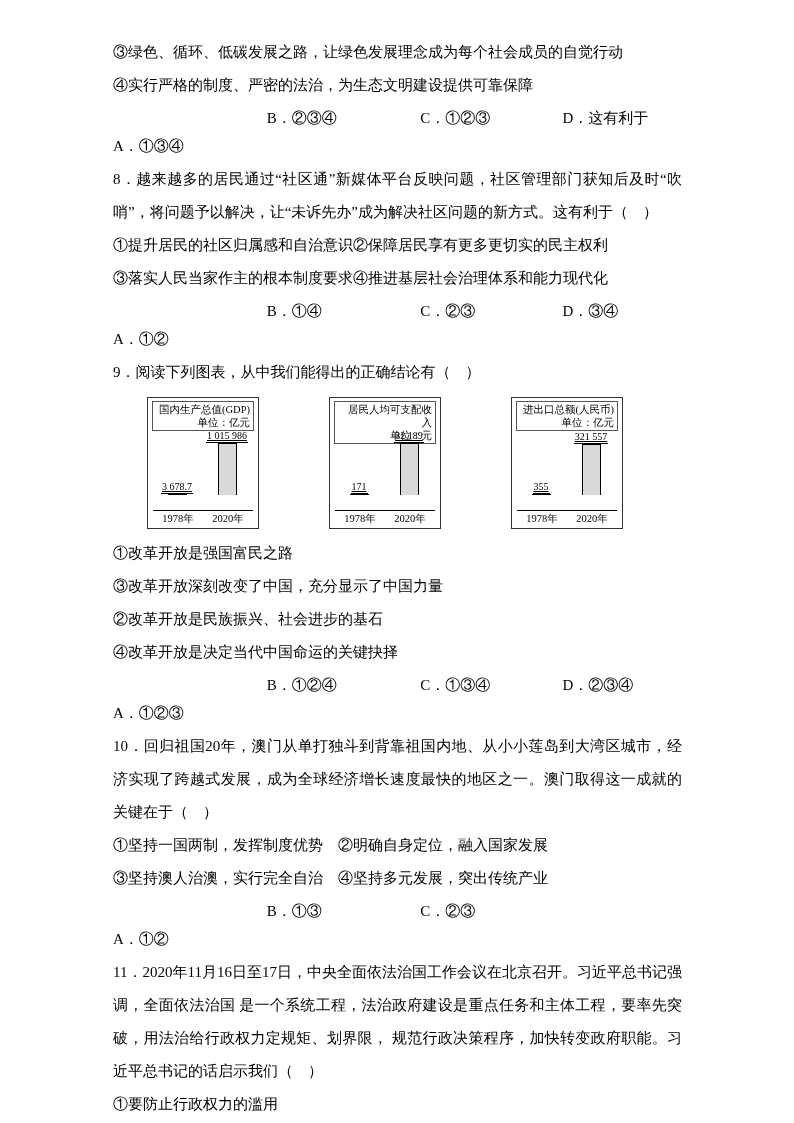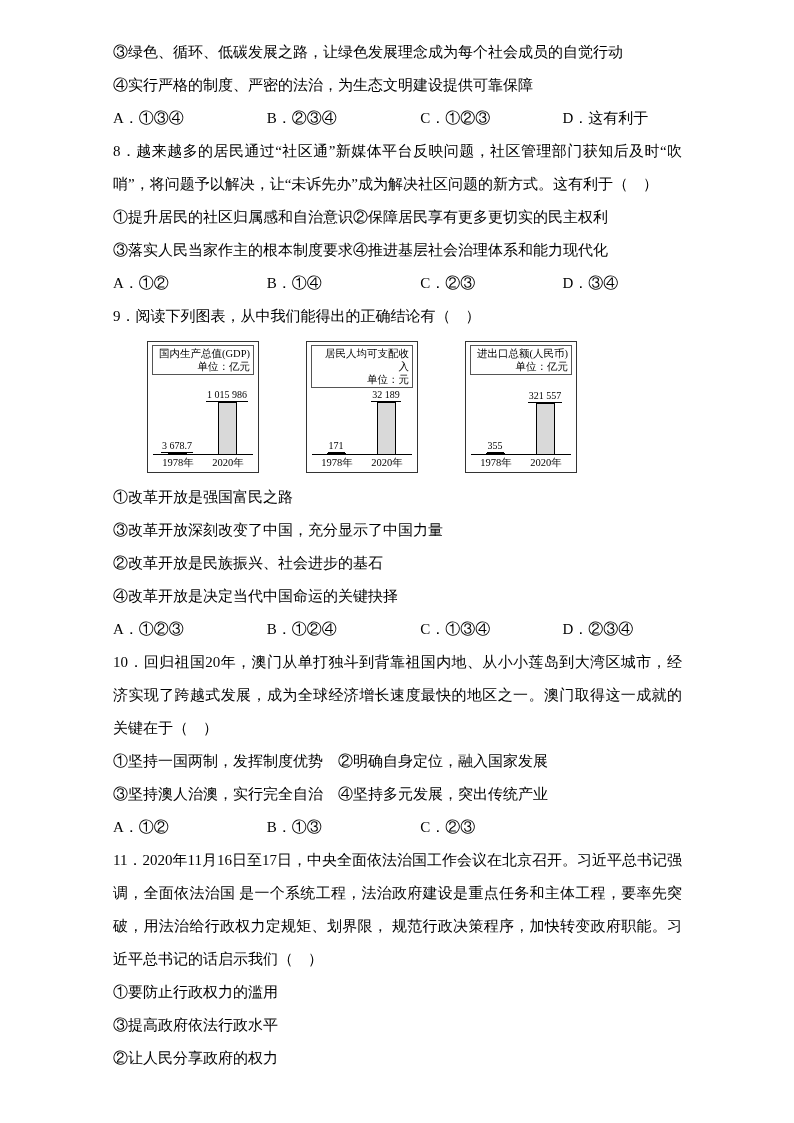--- a/index.html
+++ b/index.html
@@ -14,30 +14,30 @@
     overflow: hidden;
   }
   .content {
     padding: 36px 112px 0 113px;
     font-size: 15px;
     line-height: 33px;
   }
   p.docline { margin: 0; text-align: justify; }
   .choices { display: flex; width: 100%; }
   .choices span { display: inline-block; }
-  .choices span:nth-child(1) { width: 27%; }
+  .choices span:nth-child(1) { width: 27%; margin-top: 28px; }
   .choices span:nth-child(2) { width: 27%; }
   .choices span:nth-child(3) { width: 25%; }
   .choices span:nth-child(4) { width: 21%; }
 
   
   .charts-row {
     display: flex;
     margin: 8px 0 8px 34px;
-    gap: 47px;
+    gap: 70px;
     line-height: normal;
   }
   .chart-box {
     width: 112px;
     height: 132px;
     border: 1px solid #333;
     padding: 3px 4px 2px 4px;
     display: flex;
     flex-direction: column;
     background: #fff;
@@ -51,25 +51,26 @@
     margin-bottom: 2px;
   }
   .plot {
     position: relative;
     flex: 1;
     border-bottom: 1px solid #000;
     margin: 0 1px;
   }
   .bar-group {
     position: absolute;
-    bottom: 0;
+    bottom: 15px;
     display: flex;
     flex-direction: column;
     align-items: center;
     justify-content: flex-start;
+    text-decoration: underline;
   }
   .bar-group.g0 { left: 0%;  width: 48%; }
   .bar-group.g1 { left: 50%; width: 48%; }
   .bar-value {
     font-size: 10px;
     line-height: 12px;
     border-bottom: 1px solid #000;
     padding: 0 1px;
     white-space: nowrap;
     margin-bottom: 0px;

